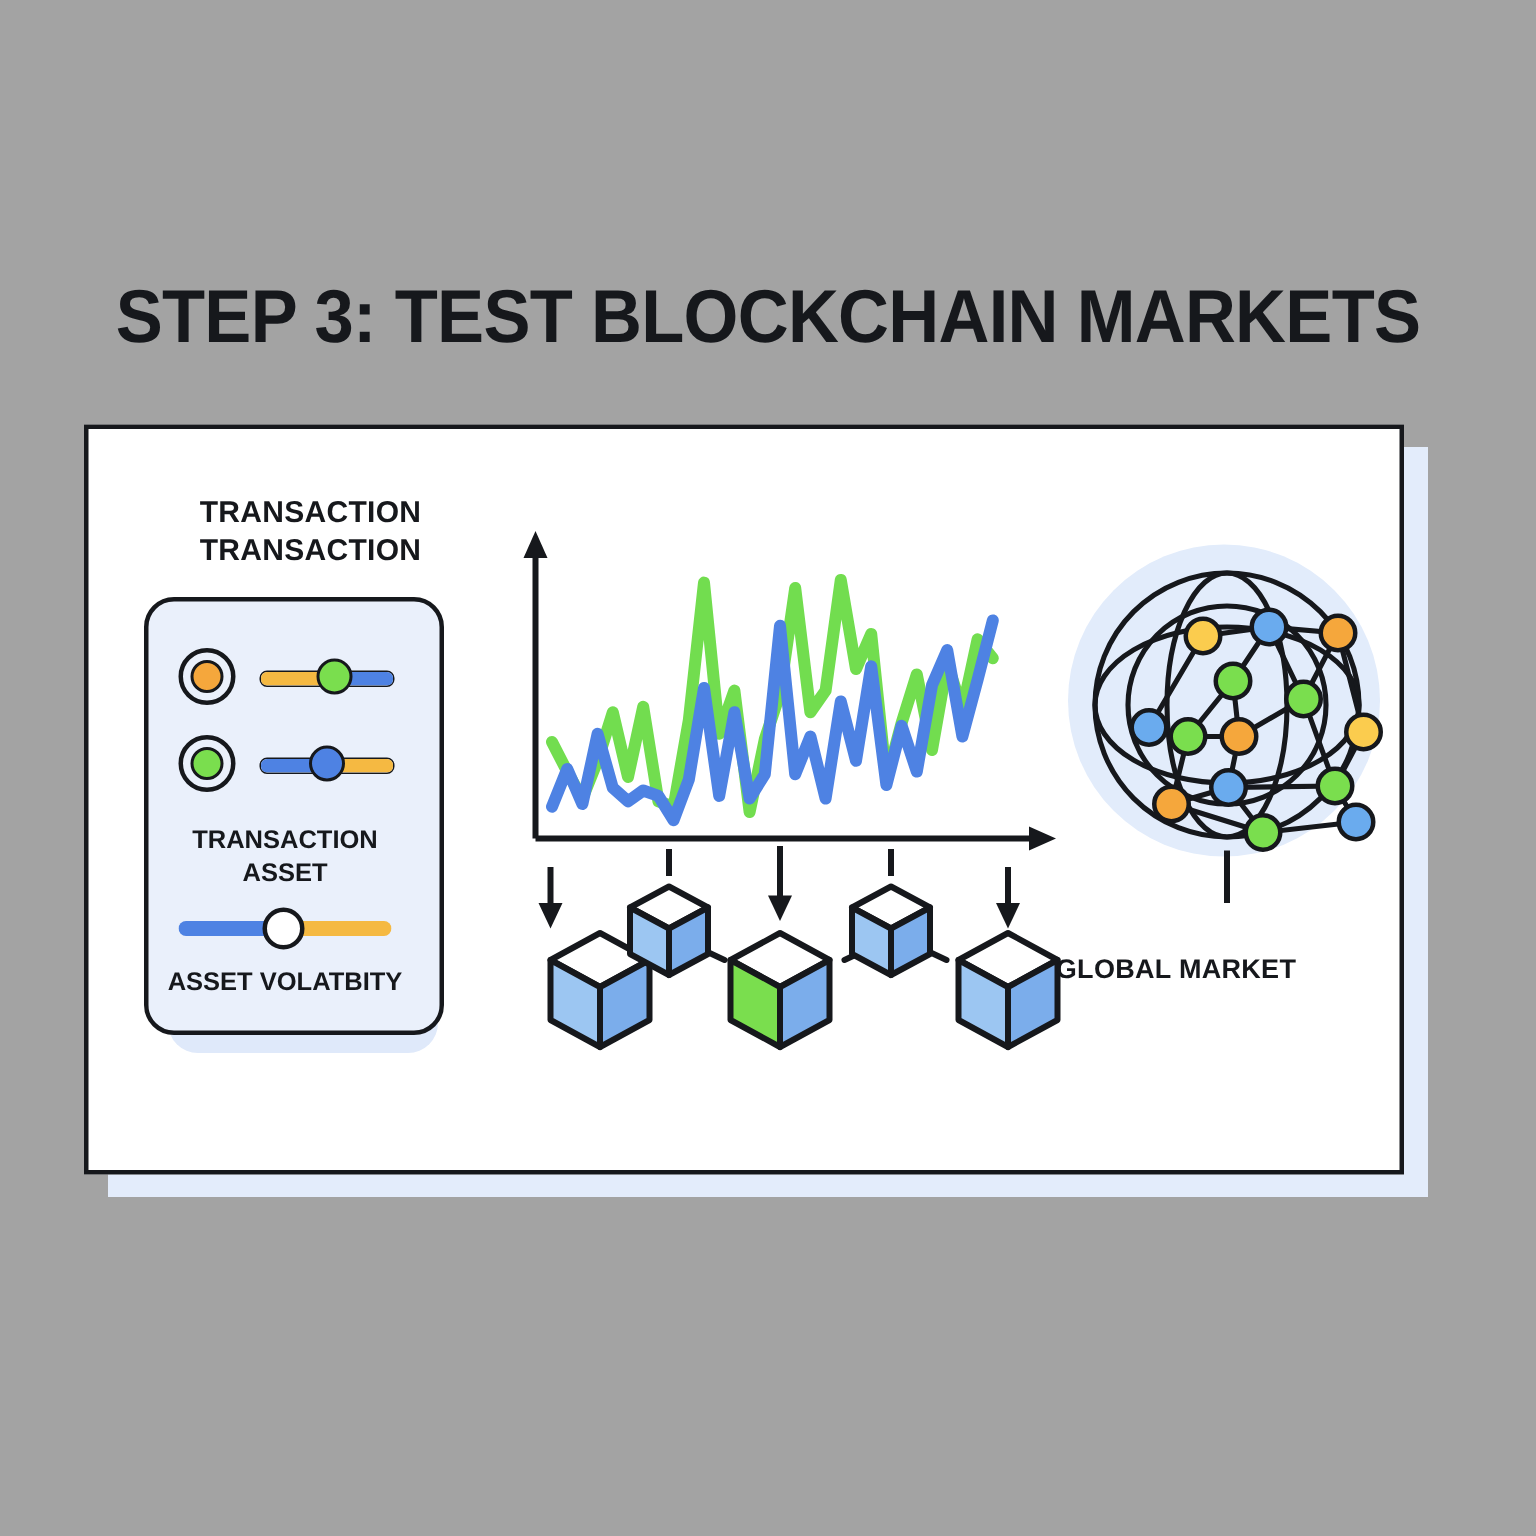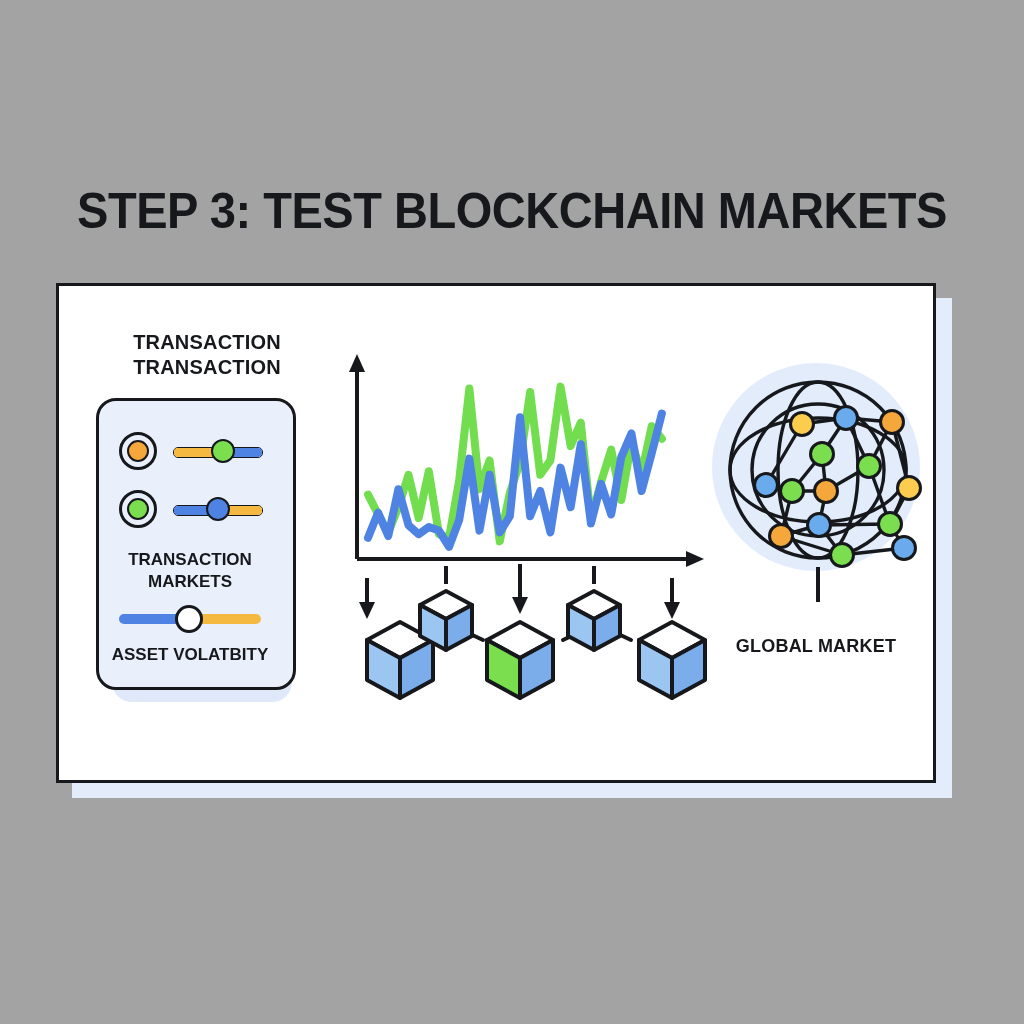--- a/index.html
+++ b/index.html
@@ -220,21 +220,21 @@
   
   .globe-svg {
     position: absolute;
     left: 706px;
     top: 362px;
     width: 220px;
     height: 240px;
   }
   .globe-label {
     position: absolute;
-    left: 716px;
+    left: 684px;
     top: 634px;
     width: 200px;
     text-align: center;
     font-family: "Liberation Sans Narrow", "Liberation Sans", sans-serif;
     font-weight: bold;
     font-size: 18px;
     line-height: 24px;
     letter-spacing: 0.2px;
     color: #16181c;
   }
@@ -274,21 +274,21 @@
         <div class="mini-track">
           <div class="seg" style="width:48%;background:#4e82e3;"></div>
           <div class="seg" style="width:52%;background:#f5b942;"></div>
         </div>
         <div class="mini-knob" style="left:33px;background:#4e82e3;"></div>
       </div>
     </div>
 
     <div class="param-label volume">
       <div>TRANSACTION</div>
-      <div>MARKETS</div>
+      <div>ASSET</div>
     </div>
 
     <div class="big-slider">
       <div class="big-track">
         <div class="seg" style="width:50%;background:#4e82e3;"></div>
         <div class="seg" style="width:50%;background:#f5b942;"></div>
       </div>
       <div class="big-knob"></div>
     </div>
 

